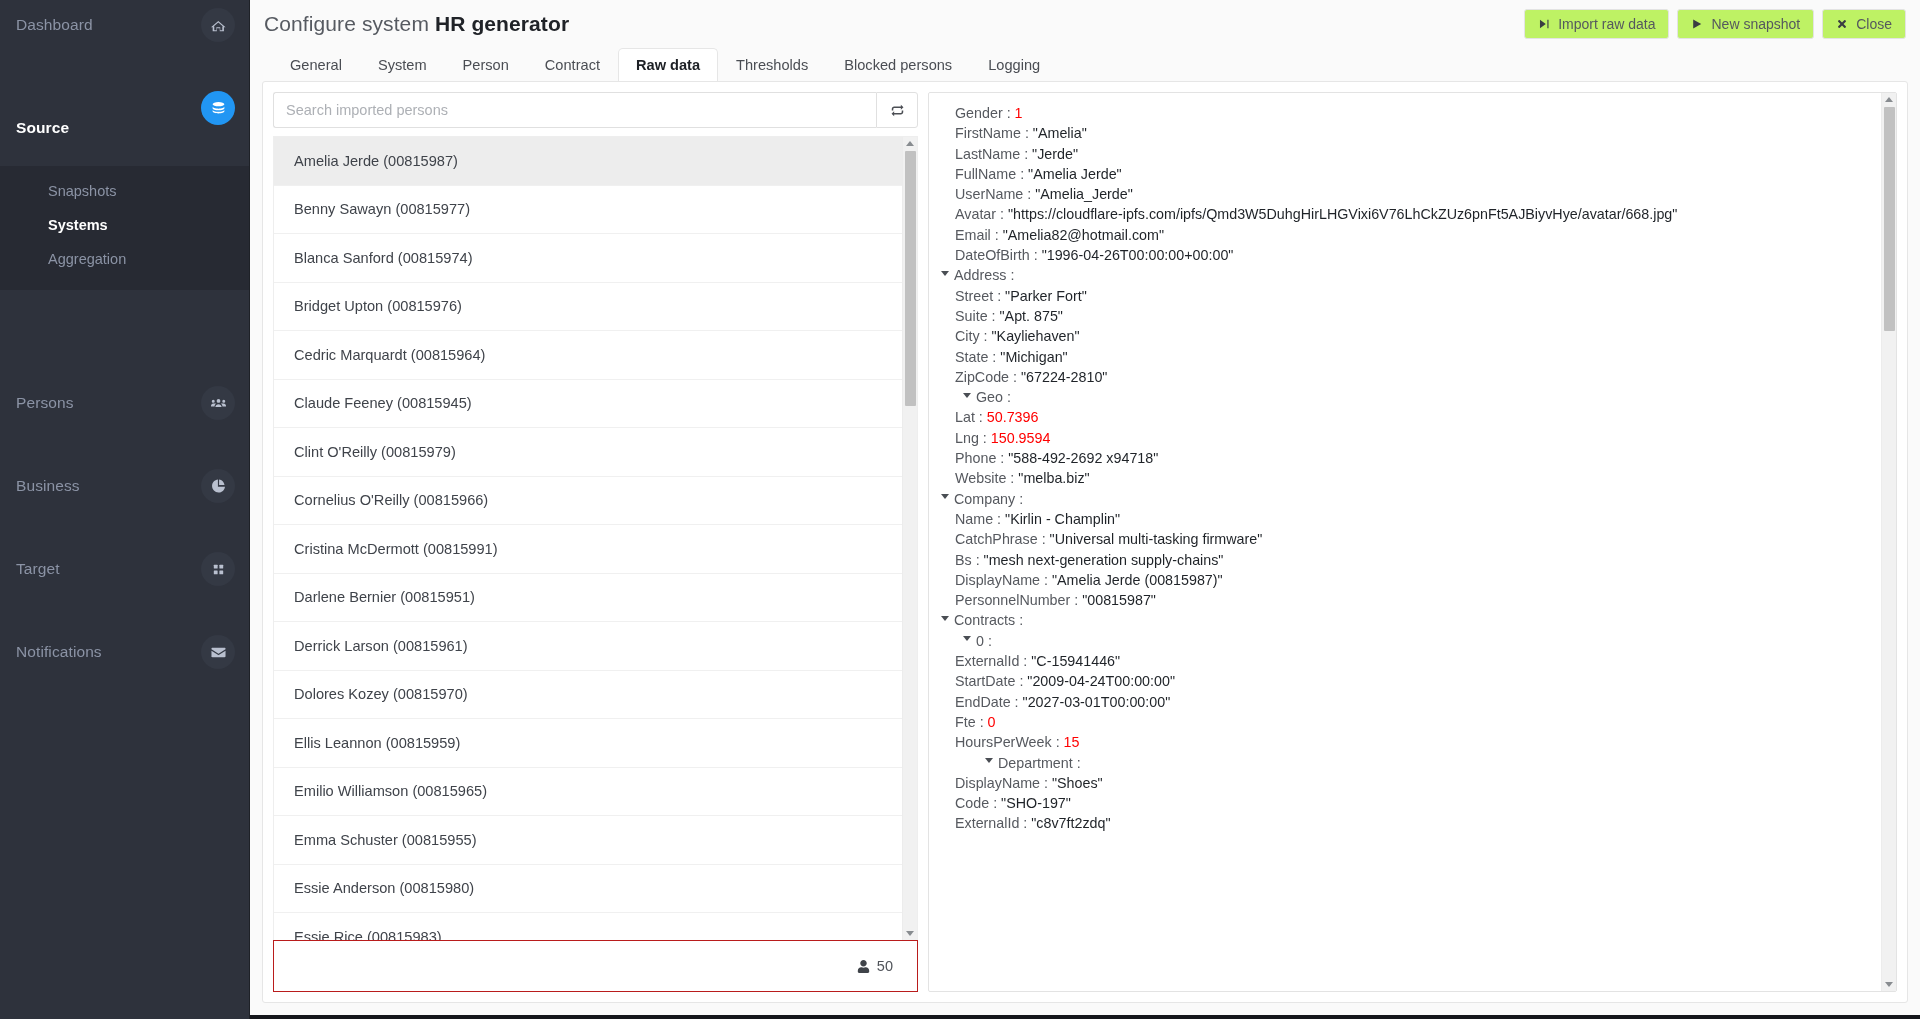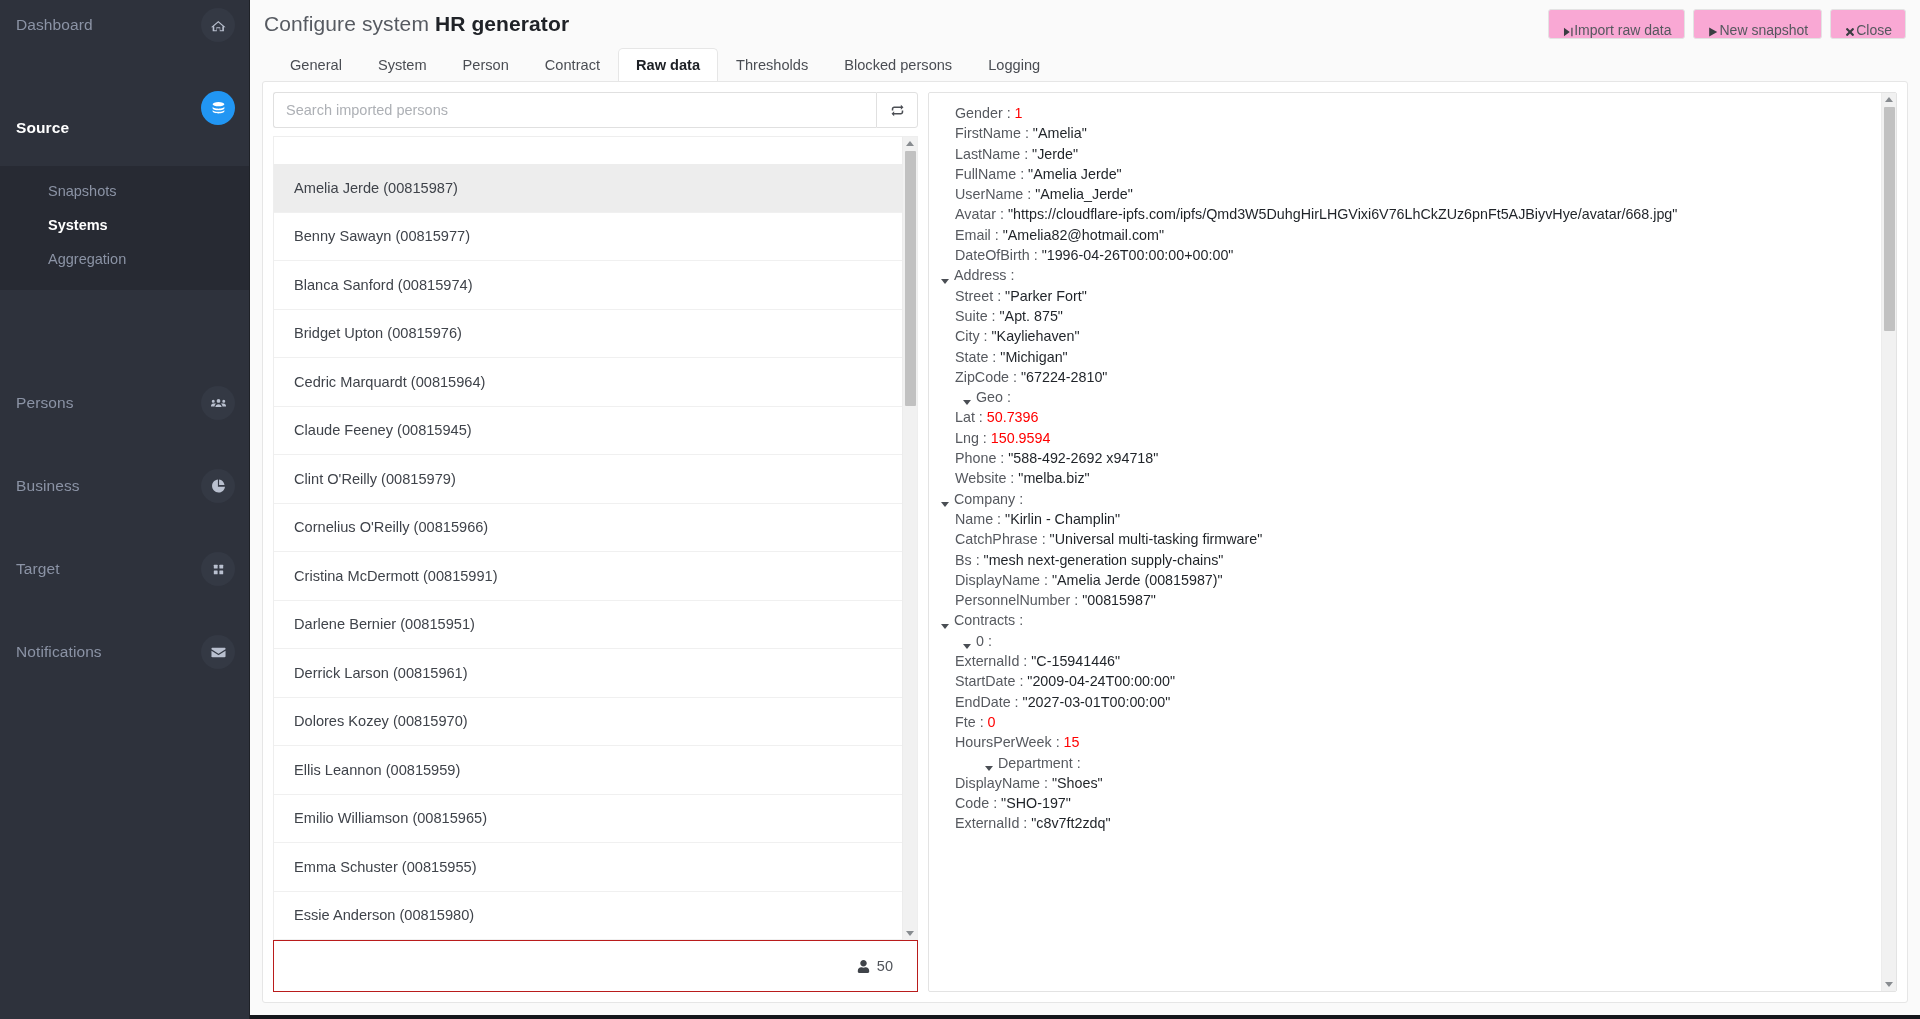--- a/index.html
+++ b/index.html
@@ -59,22 +59,22 @@
     height: 48px; min-height:48px; display: flex; align-items: center;
     padding: 0 14px 0 14px; background: #fafafa;
   }
   .page-title {
     font-size: 21px; color: #565a61; font-weight: normal;
     letter-spacing: .1px; white-space: nowrap;
   }
   .page-title b { color: #202328; font-weight: bold; }
   .topbar-spacer { flex: 1; }
   .tb-btn {
-    height: 30px; background: #f9a8d4; border: 1px solid #e3e3e3;
-    border-radius: 3px; display: flex; align-items: flex-end; 
+    height: 30px; background: #bef264; border: 1px solid #e3e3e3;
+    border-radius: 3px; display: flex; align-items: center; gap: 8px;
     padding: 0 13px; margin-left: 8px; cursor: pointer;
     font-size: 14px; color: #55585e; white-space: nowrap;
   }
   .tb-btn svg { width: 12px; height: 12px; fill: #3a3d42; }
 
   
   .tabbar {
     height: 33px; min-height:33px; display: flex; align-items: flex-end;
     padding-left: 22px; position: relative;
   }
@@ -113,21 +113,21 @@
     cursor: pointer;
   }
   .refresh-btn svg { width: 15px; height: 15px; fill: #4b4e54; }
 
   .list-wrap {
     flex: 1; margin-top: 8px; position: relative;
     border: 1px solid #eeeeee; border-bottom: none;
     overflow: hidden; display: flex;
   }
   .list {
-    flex: 1; overflow: hidden; margin-top: 27px;
+    flex: 1; overflow: hidden;
   }
   .list-item {
     height: 48.5px; display: flex; align-items: center;
     padding-left: 20px; font-size: 14.6px; color: #3f434a;
     border-bottom: 1px solid #f0f0f0; cursor: pointer; background:#fff;
   }
   .list-item.selected { background: #ededed; }
 
   
   .vscroll {
@@ -158,21 +158,21 @@
 
   
   .right-pane {
     flex: 1; border: 1px solid #e3e3e3; border-radius: 2px;
     display: flex; overflow: hidden; background: #fff;
   }
   .json {
     flex: 1; padding: 10px 0 0 12px; overflow: hidden;
     font-size: 14.3px; color: #4a4e54; line-height: 20.3px;
   }
-  .jrow { display: flex; align-items: flex-end; white-space: nowrap; height: 20.3px; }
+  .jrow { display: flex; align-items: center; white-space: nowrap; height: 20.3px; }
   .jkey { color: #56595f; }
   .jsep { color: #56595f; }
   .jstr { color: #1f2328; font-weight: 500; }
   .jnum { color: #ff0000; }
   .caret {
     display: inline-block; width: 0; height: 0;
     border-left: 4.5px solid transparent; border-right: 4.5px solid transparent;
     border-top: 5.5px solid #4a4e54;
     margin-right: 5px; position: relative; top: -2px;
   }

